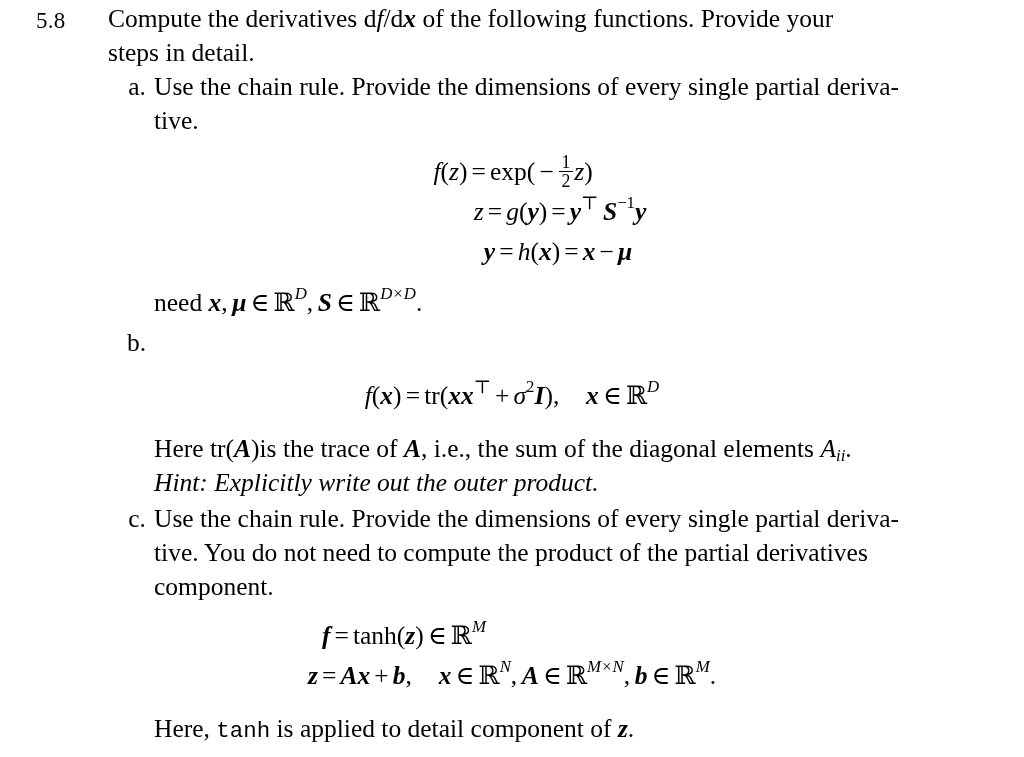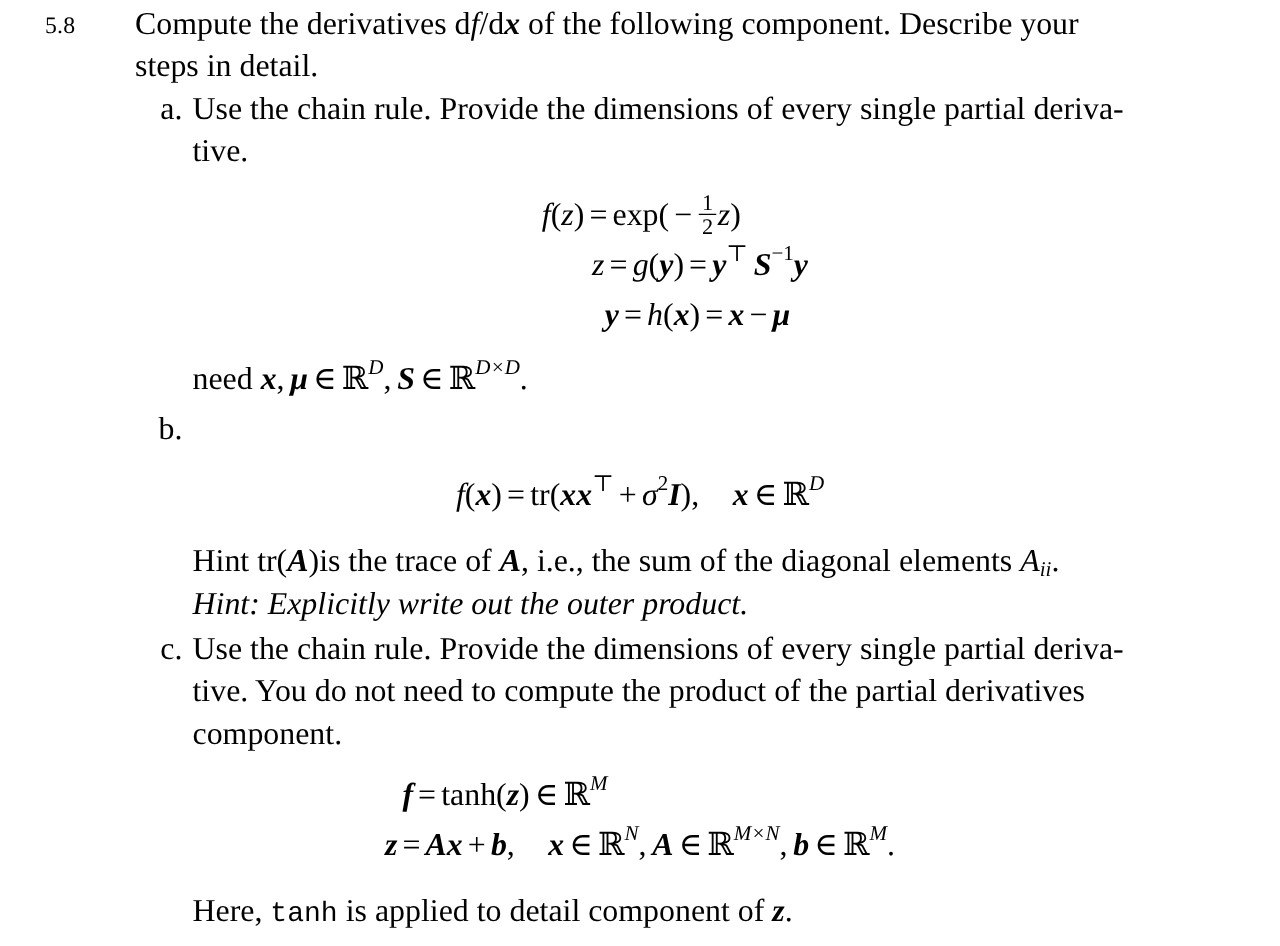--- a/index.html
+++ b/index.html
@@ -27,21 +27,21 @@
 
   
   .exercise {
     position: relative;
     padding-top: 2px;
   }
   .ex-number {
     position: absolute;
     left: 36px;
     top: 4px;
-    font-size: 19px;
+    font-size: 23px;
     line-height: 34px;
     letter-spacing: 0.2px;
   }
   .ex-body {
     margin-left: 108px;
     margin-right: 24px;
     font-size: 25.5px;
     line-height: 34px;
     text-align: justify;
     text-justify: inter-word;
@@ -155,21 +155,21 @@
 
 <div class="page">
 
   <div class="exercise">
 
     <div class="ex-number">5.8</div>
 
     <div class="ex-body">
       <span>Compute the derivatives</span>
       <span class="m"><span class="mr">d</span><span class="mi">f</span><span class="mr">/</span><span class="mr">d</span><span class="mb">x</span></span>
-      <span>of the following component. Describe your</span>
+      <span>of the following functions. Provide your</span>
       <div class="lastline">steps in detail.</div>
     </div>
 
   </div>
 
   <div class="subitem">
     <div class="sub-letter">a.</div>
     <div class="sub-text">
       <div>Use the chain rule. Provide the dimensions of every single partial deriva-</div>
       <div class="lastline">tive.</div>
@@ -199,21 +199,21 @@
   <div class="sp-before-eq" style="height:16px;"></div>
 
   <div class="math-block">
     <span class="eqline m"><span class="mi">f</span><span class="paren">(</span><span class="mb">x</span><span class="paren">)</span><span class="op">=</span><span class="mr">tr</span><span class="paren">(</span><span class="mb">x</span><span class="mb">x</span><span class="transp">⊤</span><span class="op">+</span><span class="mi">σ</span><sup class="exn">2</sup><span class="mb">I</span><span class="paren">)</span><span class="comma">,</span><span class="quadsp"></span><span class="mb">x</span><span class="op">∈</span><span class="bbR">ℝ</span><sup class="ex">D</sup></span>
   </div>
 
   <div class="sp-after-eq" style="height:16px;"></div>
 
   <div class="plain-para">
     <div>
-      <span>Hint</span>
+      <span>Here</span>
       <span class="m"><span class="mr">tr</span><span class="paren">(</span><span class="mb">A</span><span class="paren">)</span></span><span>is the trace of</span>
       <span class="m mb">A</span><span>,</span>
       <span>i.e., the sum of the diagonal elements</span>
       <span class="m"><span class="mi">A</span><sub class="sb">ii</sub></span><span>.</span>
     </div>
     <div class="hint">Hint: Explicitly write out the outer product.</div>
   </div>
 
   <div class="subitem" style="margin-top:2px;">
     <div class="sub-letter">c.</div>

